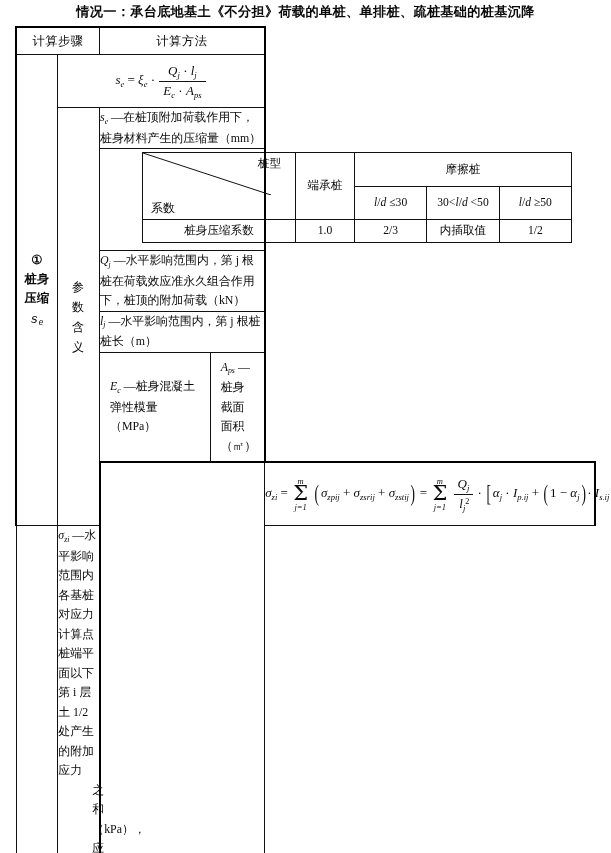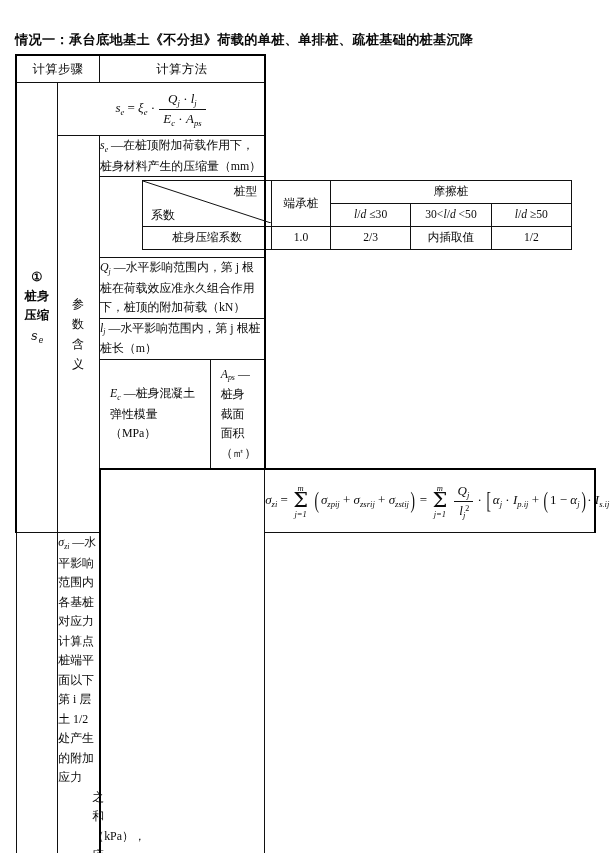--- a/index.html
+++ b/index.html
@@ -16,28 +16,27 @@
   }
   .page {
     position: relative;
     width: 611px;
     height: 853px;
     box-sizing: border-box;
     padding: 0 15px;
   }
   
   .doc-title {
-    text-align: left;
+    text-align: center;
     font-size: 13.2px;
     font-weight: bold;
     letter-spacing: 0.3px;
     line-height: 20px;
     padding: 2px 0 4px 0;
     white-space: nowrap;
-    margin-top: 28px;
   }
   
   table.main {
     width: 581px;
     border-collapse: collapse;
     table-layout: fixed;
   }
   table.main > tbody > tr > td,
   table.main > tbody > tr > th {
     border: 1px solid #111;
@@ -162,21 +161,21 @@
     border: 1px solid #111;
     text-align: center;
     font-size: 11.6px;
     height: 20px;
     padding: 1px 2px;
     vertical-align: middle;
   }
   .diag {
     position: relative;
     height: 42px !important;
-    padding: 0 !important;
+    padding: 12px !important;
     overflow: hidden;
     text-decoration: underline;
   }
   .diag svg { position: absolute; left: 0; top: 0; }
   .diag .t1 {
     position: absolute;
     right: 14px; top: 1px;
     font-size: 11.6px;
   }
   .diag .t2 {

